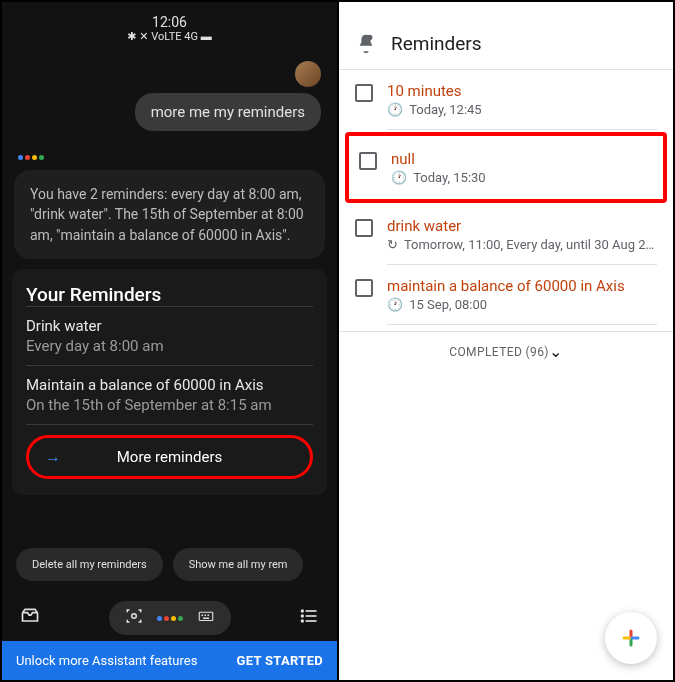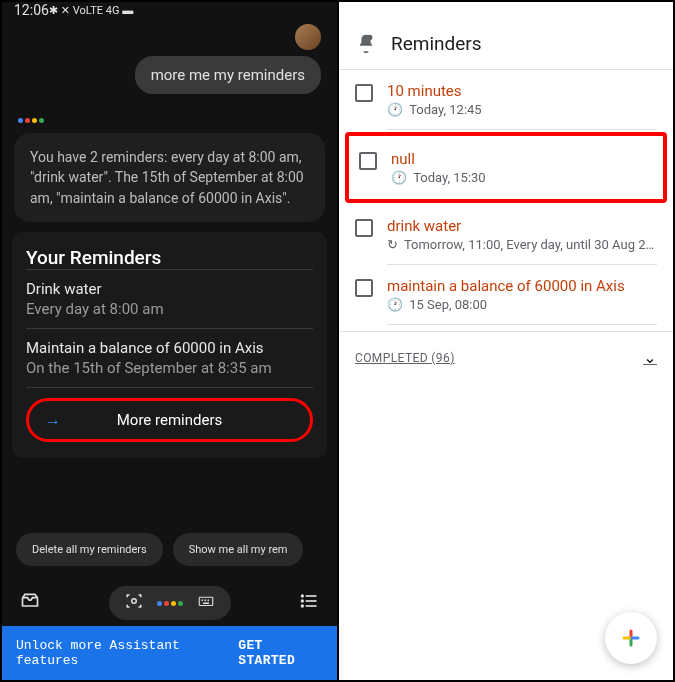--- a/index.html
+++ b/index.html
@@ -2,58 +2,58 @@
 <html><head>
 <meta charset="utf-8">
 <style>
   * { box-sizing: border-box; margin: 0; padding: 0; }
   body { font-family: -apple-system, Roboto, Arial, sans-serif; background: #fff; }
   .container { display: flex; width: 675px; height: 682px; border: 2px solid #000; }
   .left-panel { width: 336px; height: 100%; background: #121212; color: #e0e0e0; display: flex; flex-direction: column; position: relative; }
   .right-panel { width: 337px; height: 100%; background: #fff; color: #202124; display: flex; flex-direction: column; border-left: 2px solid #000; position: relative; }
 
   
-  .status-bar { display: flex; align-items: center; padding: 0 12px; font-size: 14px; }
+  .status-bar { display: flex; align-items: center; padding: 12px 12px; font-size: 14px; flex-direction: column; }
   .status-icons { display: flex; gap: 4px; align-items: center; font-size: 11px; }
   .avatar-row { display: flex; justify-content: flex-end; padding: 6px 16px 2px; }
   .avatar { width: 26px; height: 26px; border-radius: 50%; background: linear-gradient(135deg,#a67c52,#6b4423); }
   .user-bubble { align-self: flex-end; background: #3a3a3a; color: #e0e0e0; border-radius: 18px; padding: 10px 16px; margin: 4px 16px 8px; font-size: 15px; }
   .assistant-dots { margin: 6px 0 2px 16px; }
   .assistant-response { background: #1f1f1f; color: #bdbdbd; border-radius: 16px; padding: 14px 16px; margin: 4px 12px 10px; font-size: 14px; line-height: 1.45; }
   .card { background: #1a1a1a; margin: 0 10px; border-radius: 10px; padding: 14px 14px 16px; }
   .card-title { color: #fff; font-size: 19px; font-weight: 500; border-bottom: 1px solid #3a3a3a; }
   .reminder-item { padding: 10px 0; border-bottom: 1px solid #3a3a3a; }
   .reminder-item:last-of-type { border-bottom: none; }
   .reminder-item .r-title { color: #e8e8e8; font-size: 15px; }
   .reminder-item .r-sub { color: #9a9a9a; font-size: 15px; margin-top: 2px; }
   .more-btn { display: flex; align-items: center; justify-content: center; gap: 12px; border: 3px solid #ff0000; border-radius: 22px; padding: 10px 0; margin-top: 10px; color: #fff; font-size: 15px; background: #1a1a1a; position: relative; }
   .more-btn .arrow { position: absolute; left: 16px; color: #4285f4; font-size: 16px; }
   .chip-row { display: flex; gap: 10px; padding: 14px 14px; overflow: hidden; margin-top: auto; }
   .chip { background: #2a2a2a; color: #e0e0e0; border-radius: 20px; padding: 10px 16px; font-size: 11px; white-space: nowrap; }
   .bottom-toolbar { display: flex; align-items: center; justify-content: space-between; padding: 6px 18px 6px; }
   .tb-icon { color: #e0e0e0; font-size: 18px; }
   .tb-center { display: flex; align-items: center; gap: 14px; background: #2d2d2d; border-radius: 20px; padding: 6px 16px; }
-  .banner { background: #1a73e8; color: #fff; display: flex; justify-content: space-between; align-items: center; padding: 12px 14px; font-size: 13px; font-family: Liberation Mono, monospace; }
+  .banner { background: #1a73e8; color: #fff; display: flex; justify-content: space-between; align-items: center; padding: 12px 14px; font-size: 13px; }
   .banner .cta { font-weight: 700; font-size: 13px; letter-spacing: 0.3px; }
 
   
   .r-header { display: flex; align-items: center; gap: 14px; padding: 14px 16px; border-bottom: 1px solid #e0e0e0; margin-top: 16px; }
   .r-header-icon { width: 22px; height: 22px; display:flex; align-items:center; justify-content:center; }
   .r-header-title { font-size: 19px; color: #202124; }
   .section-label { color: #5f6368; font-size: 11px; letter-spacing: 0.5px; padding: 16px 16px 8px; }
   .r-list { display: flex; flex-direction: column; }
   .r-row { display: flex; align-items: flex-start; gap: 14px; padding: 12px 16px; }
   .r-row.highlighted { border: 4px solid #ff0000; border-radius: 4px; margin: 2px 6px; padding: 14px 10px; }
   .checkbox { width: 18px; height: 18px; border: 2px solid #5f6368; border-radius: 2px; flex-shrink: 0; margin-top: 2px; }
   .r-content { flex: 1; overflow: hidden; }
   .r-title2 { font-size: 15px; color: #c2410c; white-space: nowrap; overflow: hidden; text-overflow: ellipsis; }
   .r-sub2 { font-size: 13px; color: #5f6368; display: flex; align-items: center; gap: 6px; margin-top: 2px; white-space: nowrap; overflow: hidden; text-overflow: ellipsis; }
   .clock-icon, .repeat-icon { font-size: 13px; flex-shrink:0; }
   .divider { height: 1px; background: #e0e0e0; margin: 0 16px 0 48px; }
-  .completed-row { display: flex; justify-content: space-between; align-items: center; padding: 16px 16px; color: #5f6368; font-size: 12px; letter-spacing: 0.4px; border-top: 1px solid #e0e0e0; margin-top: 6px; text-decoration: underline; }
+  .completed-row { display: flex; justify-content: center; align-items: center; padding: 10px 16px; color: #5f6368; font-size: 12px; letter-spacing: 0.4px; border-top: 1px solid #e0e0e0; margin-top: 6px; }
   .chevron { font-size: 16px; color: #202124; }
   .fab { position: absolute; bottom: 16px; right: 16px; width: 52px; height: 52px; border-radius: 50%; background: #fff; box-shadow: 0 2px 8px rgba(0,0,0,0.25); display: flex; align-items: center; justify-content: center; }
   .google-dots { display: inline-flex; gap: 2px; align-items:center; }
   .gdot { width: 5px; height: 5px; border-radius:50%; }
 </style>
 </head>
 <body>
 
 <div class="container">
 
@@ -77,21 +77,21 @@
     <div class="assistant-response">You have 2 reminders: every day at 8:00 am, "drink water". The 15th of September at 8:00 am, "maintain a balance of 60000 in Axis".</div>
 
     <div class="card">
       <div class="card-title">Your Reminders</div>
       <div class="reminder-item">
         <div class="r-title">Drink water</div>
         <div class="r-sub">Every day at 8:00 am</div>
       </div>
       <div class="reminder-item">
         <div class="r-title">Maintain a balance of 60000 in Axis</div>
-        <div class="r-sub">On the 15th of September at 8:35 am</div>
+        <div class="r-sub">On the 15th of September at 8:15 am</div>
       </div>
       <div class="more-btn">
         <span class="arrow">→</span>
         <span>More reminders</span>
       </div>
     </div>
 
     <div class="chip-row">
       <div class="chip">Delete all my reminders</div>
       <div class="chip">Show me all my rem</div>

